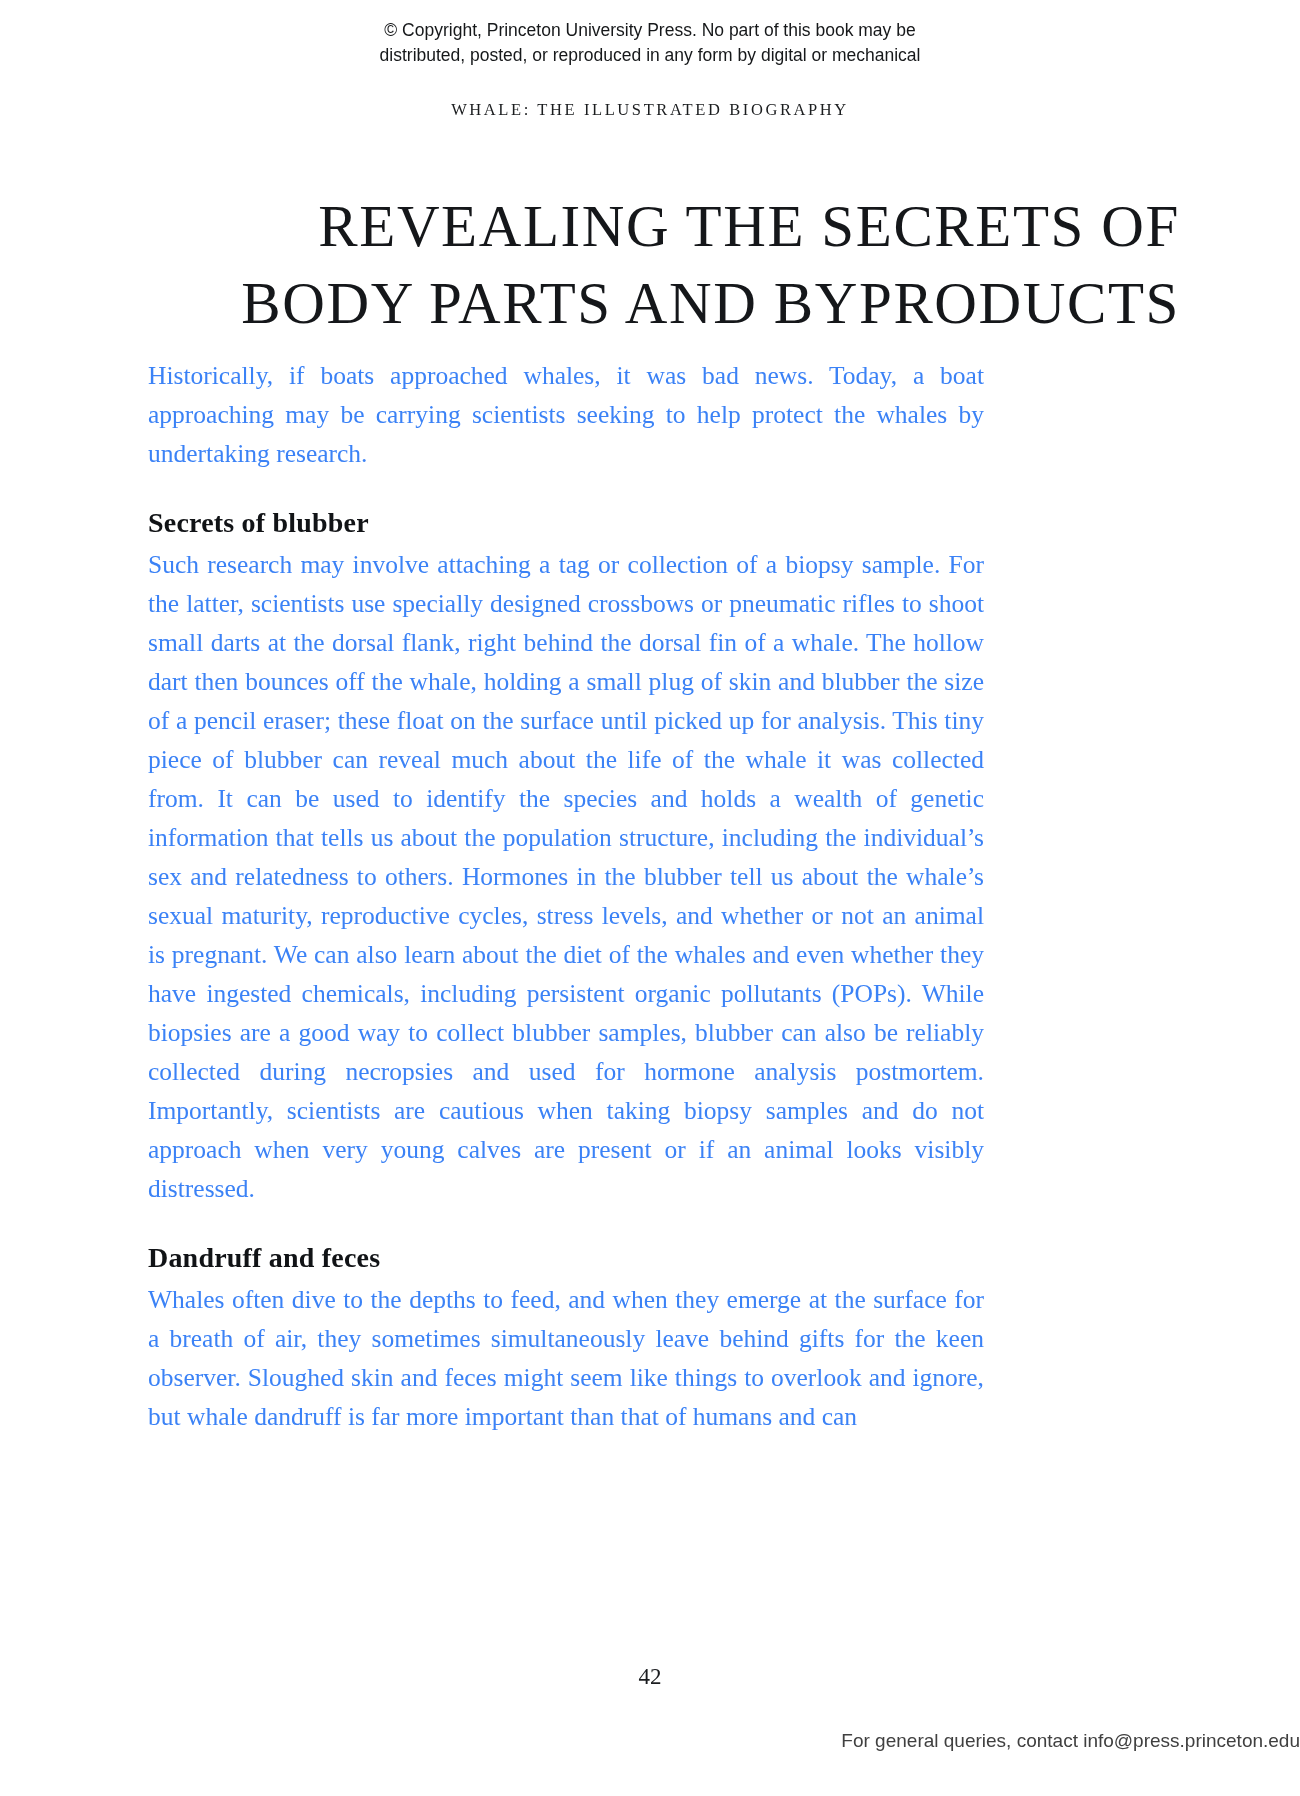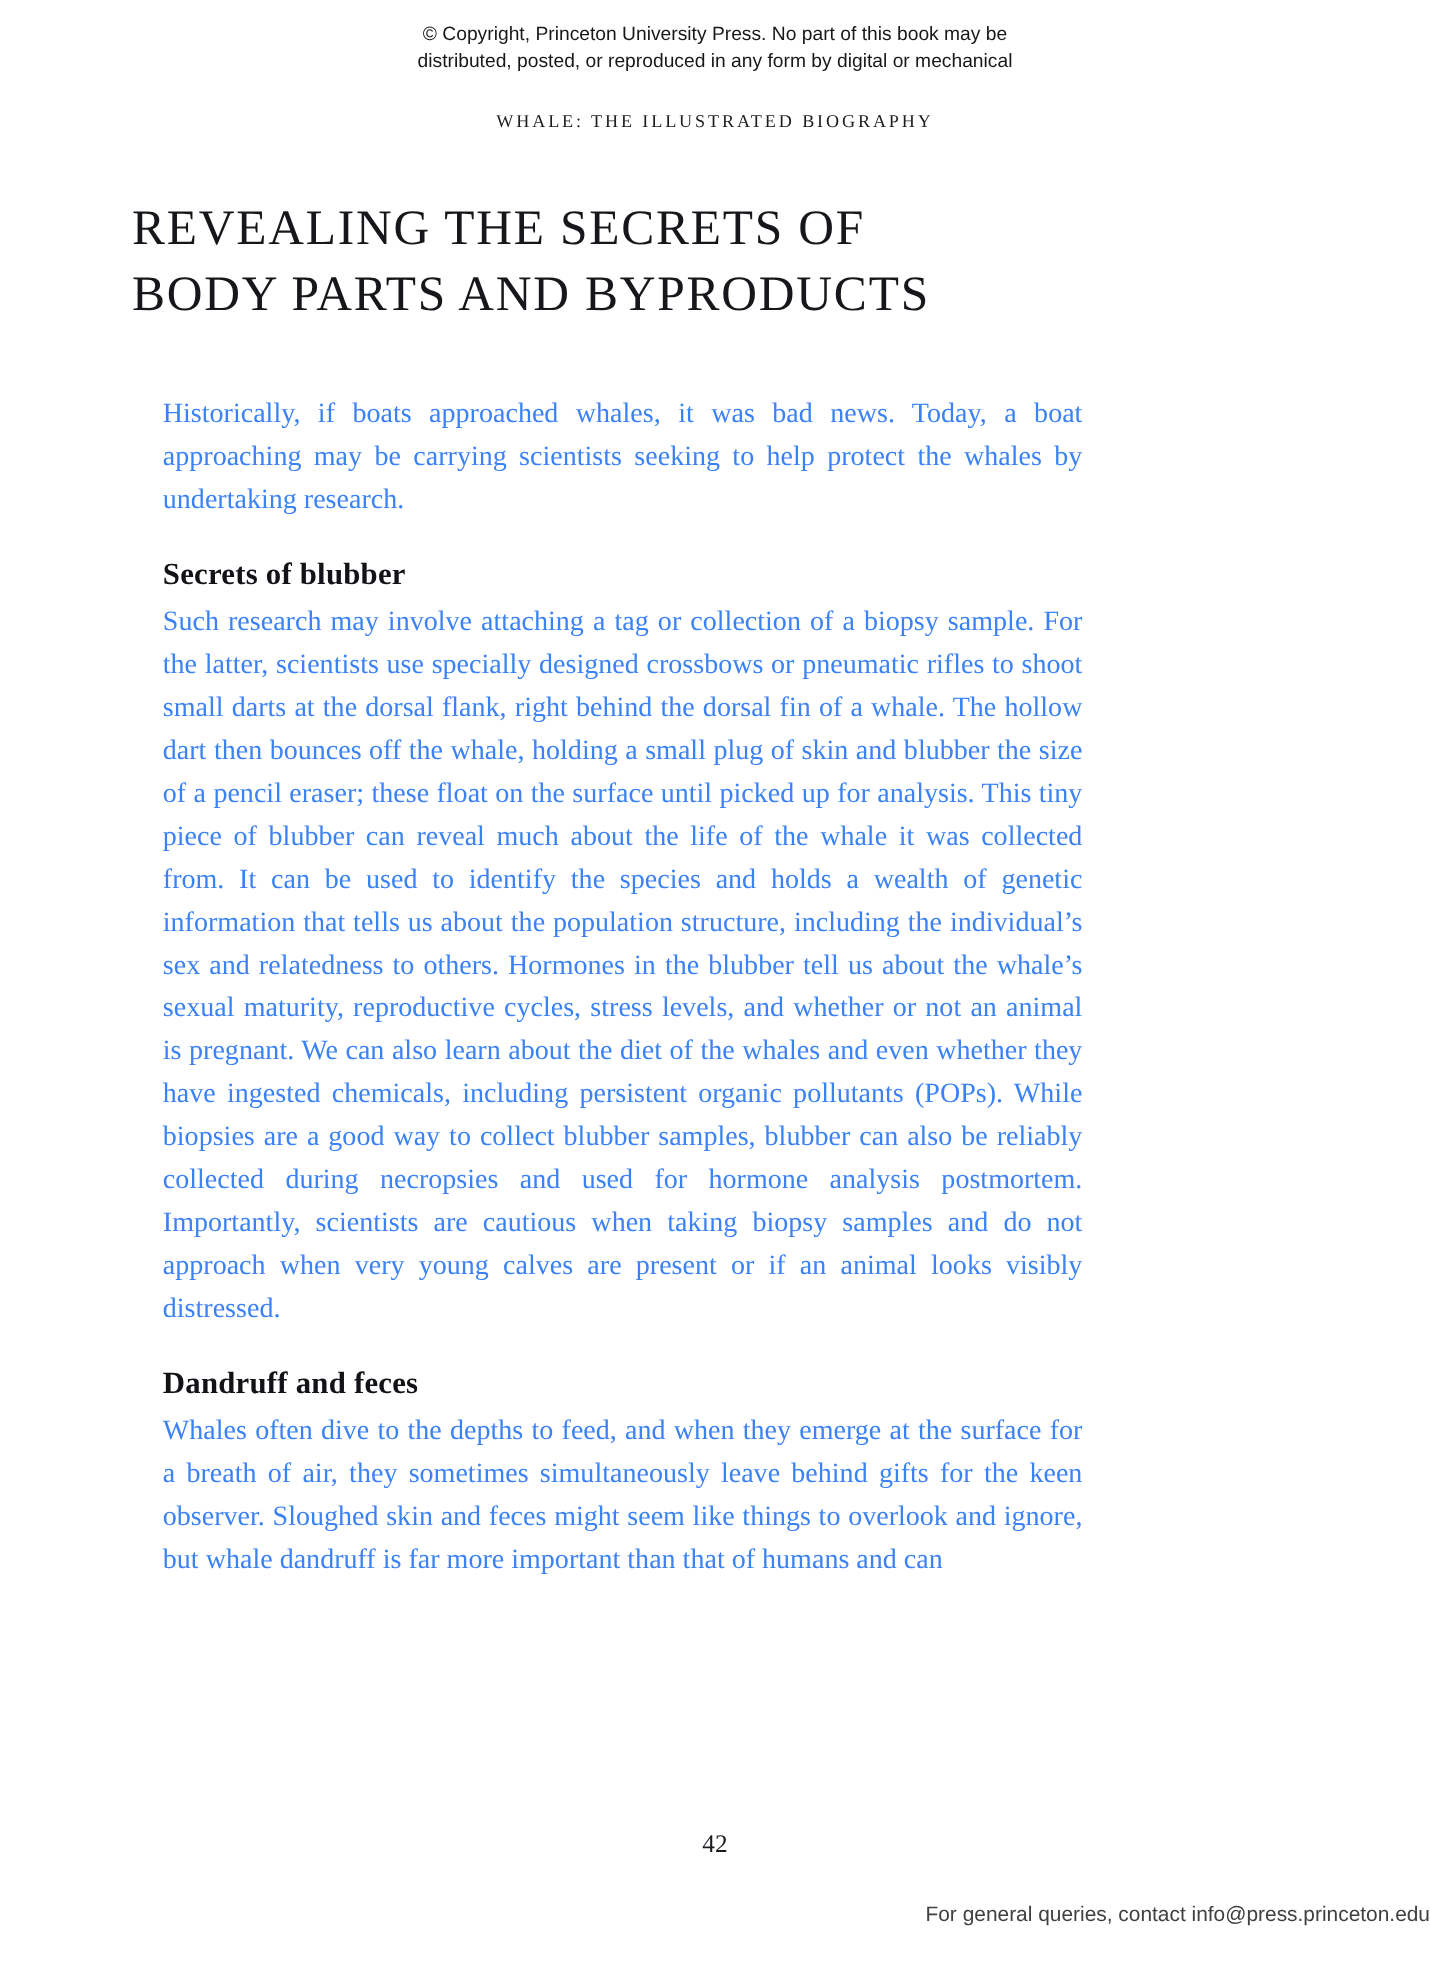--- a/index.html
+++ b/index.html
@@ -49,24 +49,24 @@
     letter-spacing: 2.6px;
     color: #1b1d1f;
   }
 
   
   .chapter-title {
     position: absolute;
     top: 148px;
     left: 120px;
     width: 1060px;
-    text-align: left;
+    text-align: right;
     font-family: "Liberation Serif", serif;
     font-weight: 400;
-    font-size: 45px;
+    font-size: 59px;
     line-height: 1.32;
     letter-spacing: 1.6px;
     color: #15171a;
   }
   .chapter-title .line { display: block; white-space: nowrap; }
 
   
   .content {
     position: absolute;
     top: 356px;

